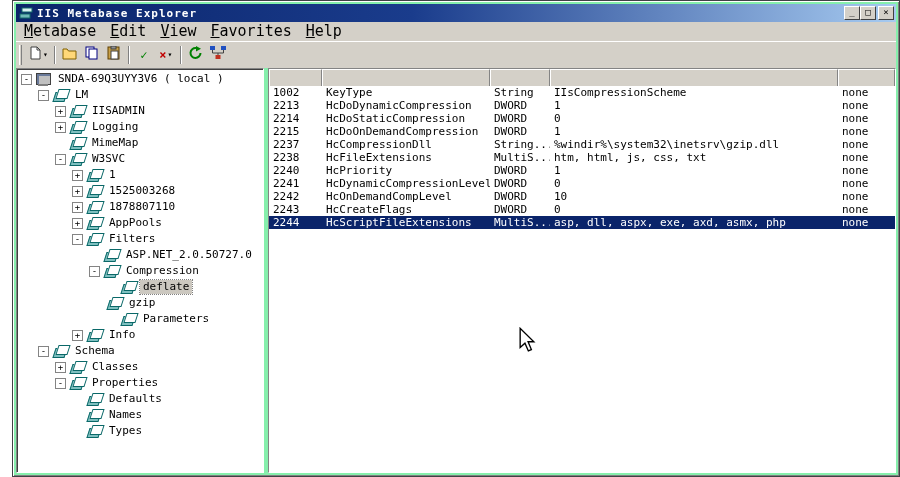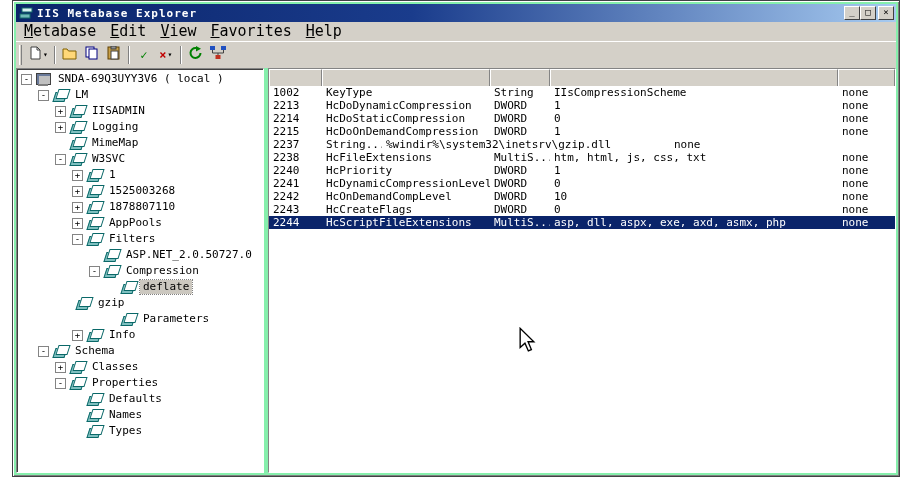--- a/index.html
+++ b/index.html
@@ -229,21 +229,21 @@
       <div class="trow" style="padding-left:70px">
           <span class="exp">-</span>
           <span class="nicon book"></span>
           <span class="tlabel">Compression</span>
         </div>
       <div class="trow" style="padding-left:87px">
           <span class="exp"></span>
           <span class="nicon book"></span>
           <span class="tlabel sel">deflate</span>
         </div>
-      <div class="trow" style="padding-left:42px">
+      <div class="trow" style="padding-left:73px">
           <span class="exp"></span>
           <span class="nicon book"></span>
           <span class="tlabel">gzip</span>
         </div>
       <div class="trow" style="padding-left:87px">
           <span class="exp"></span>
           <span class="nicon book"></span>
           <span class="tlabel">Parameters</span>
         </div>
       <div class="trow" style="padding-left:53px">
@@ -317,20 +317,21 @@
           </div>
         <div class="lv-row">
             <span class="cell c0">2215</span>
             <span class="cell c1">HcDoOnDemandCompression</span>
             <span class="cell c2">DWORD</span>
             <span class="cell c3">1</span>
             <span class="cell c4">none</span>
           </div>
         <div class="lv-row">
             <span class="cell c0">2237</span>
+            <span class="cell c1">HcCompressionDll</span>
             <span class="cell c2">String...</span>
             <span class="cell c3">%windir%\system32\inetsrv\gzip.dll</span>
             <span class="cell c4">none</span>
           </div>
         <div class="lv-row">
             <span class="cell c0">2238</span>
             <span class="cell c1">HcFileExtensions</span>
             <span class="cell c2">MultiS...</span>
             <span class="cell c3">htm, html, js, css, txt</span>
             <span class="cell c4">none</span>

